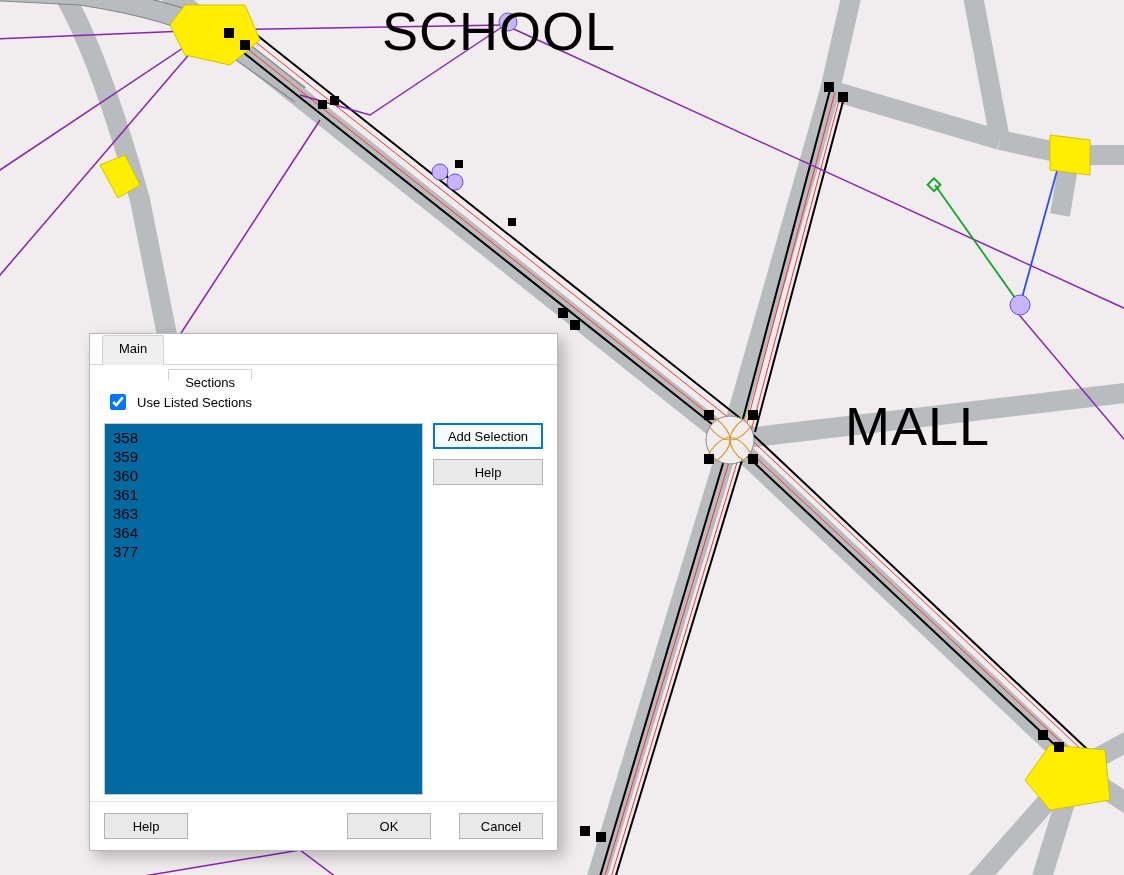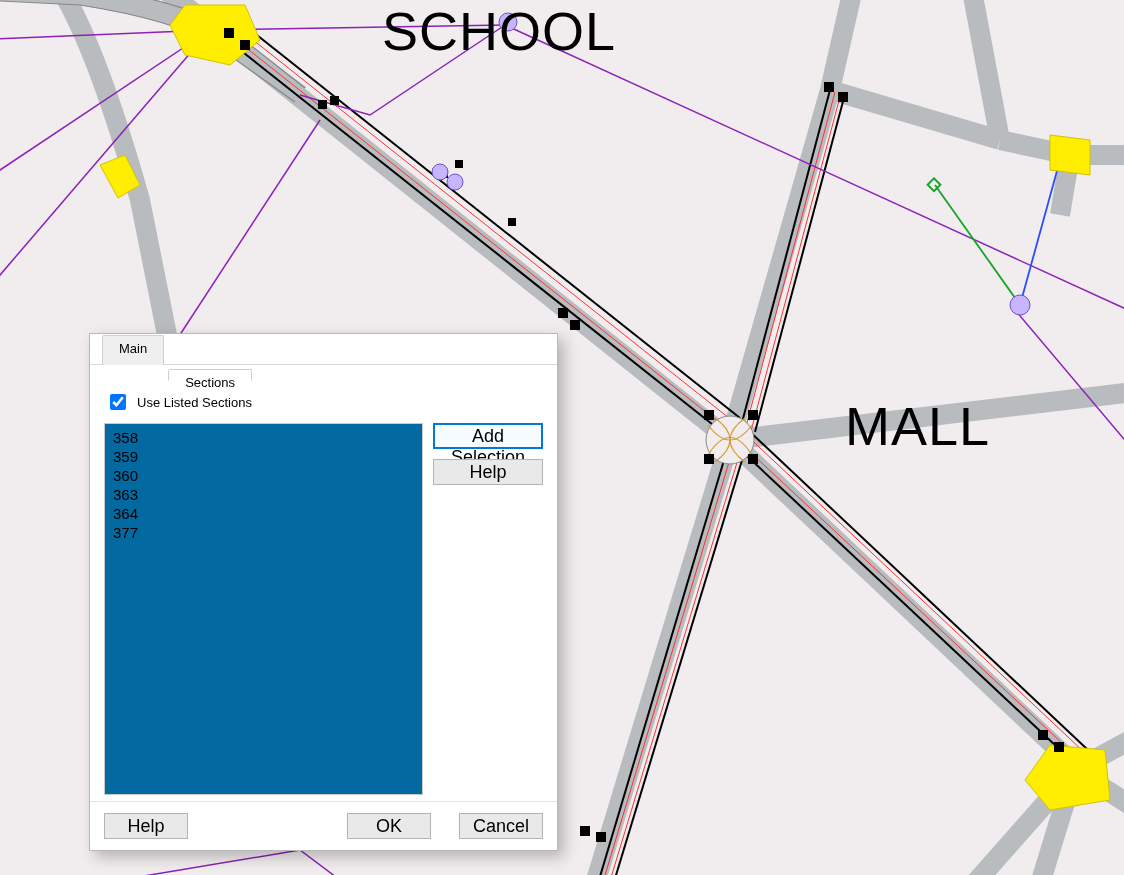--- a/index.html
+++ b/index.html
@@ -47,21 +47,21 @@
   .chkrow{display:flex;align-items:center;gap:8px;margin:12px 0 10px 2px;font-size:13px;}
   .chkrow input{width:16px;height:16px;}
   .content{flex:1;display:flex;gap:10px;}
   .listbox{
     flex:1;border:1px solid #c9c9c9;background:#0369a1;padding:4px 6px;font-size:15px;
     overflow:auto;
   }
   .listbox div{padding:1px 2px;}
   .sidebtns{width:110px;display:flex;flex-direction:column;gap:10px;}
   button.std{
-    height:26px;font-size:18px;background:var(--btn-bg);border:1px solid var(--btn-border);
+    height:26px;font-size:13px;background:var(--btn-bg);border:1px solid var(--btn-border);
     cursor:default;
   }
   button.std.primary{border:2px solid var(--btn-border-hl);background:var(--btn-bg-hl);}
   .footer{height:48px;border-top:1px solid #e2e2e2;display:flex;align-items:center;padding:0 14px;gap:28px;}
   .footer .spacer{flex:1;}
   .footer button{width:84px;}
 </style>
 </head>
 <body>
 
@@ -207,20 +207,21 @@
     <label class="chkrow">
       <input type="checkbox" checked="" style="">
       <span>Use Listed Sections</span>
     </label>
 
     <div class="content">
       <div class="listbox" id="sections-list">
           <div>358</div>
           <div>359</div>
           <div>360</div>
+          <div>361</div>
           <div>363</div>
           <div>364</div>
           <div>377</div>
         </div>
       <div class="sidebtns">
         <button class="std primary">Add Selection</button>
         <button class="std">Help</button>
       </div>
     </div>
   </div>

